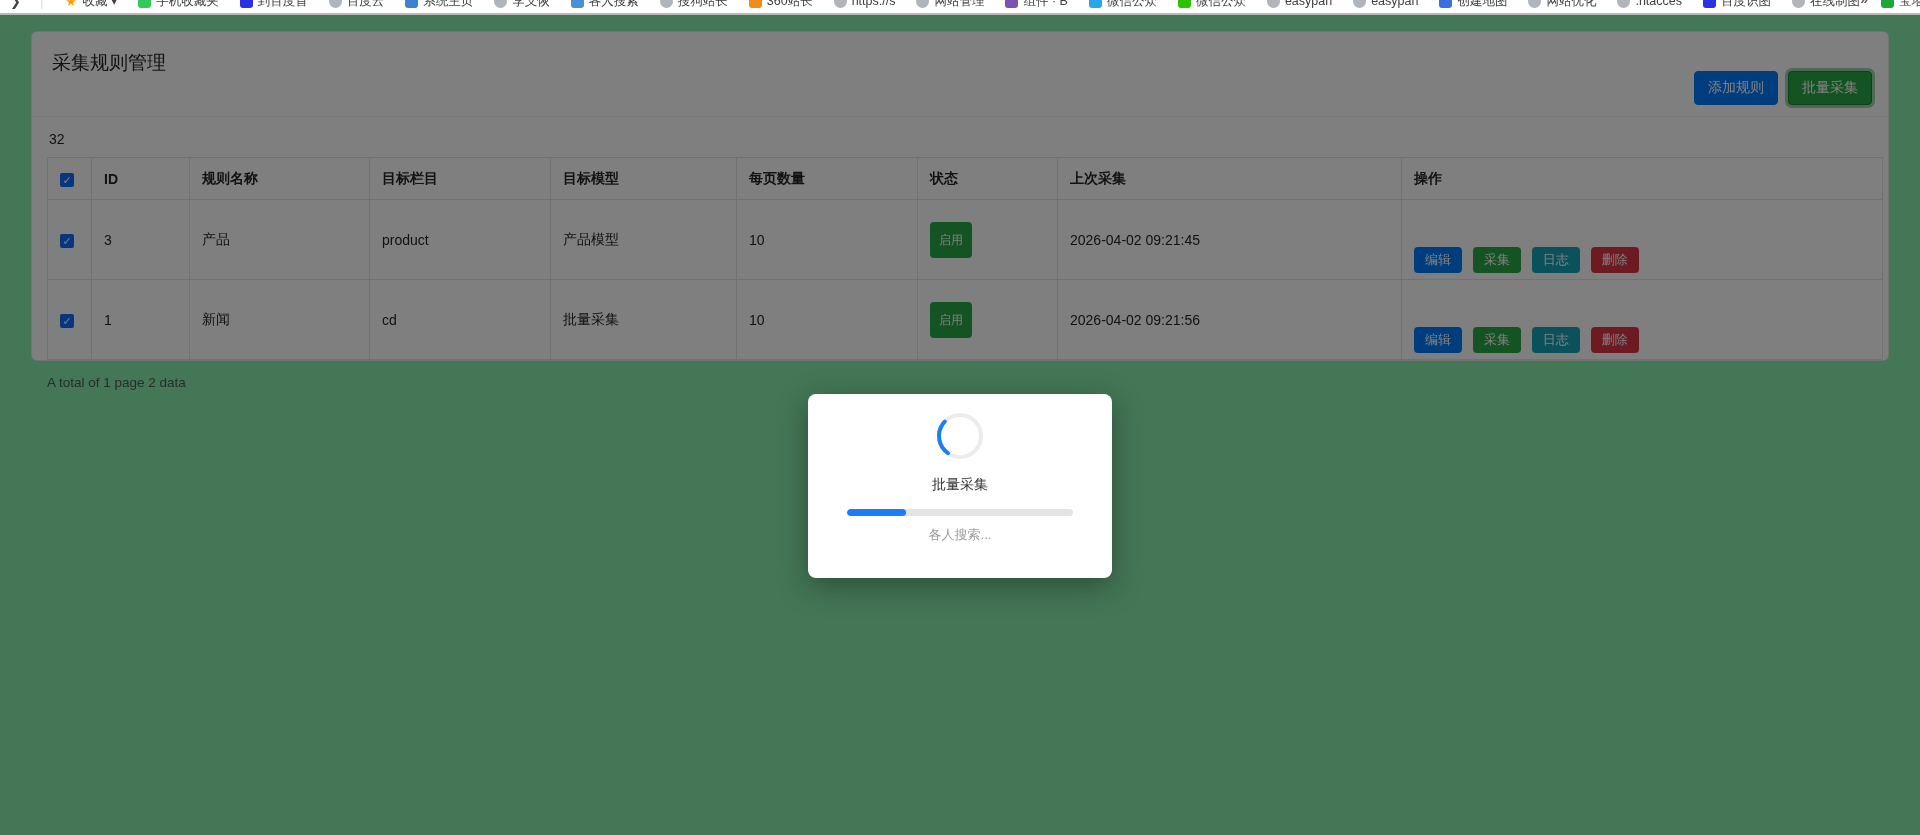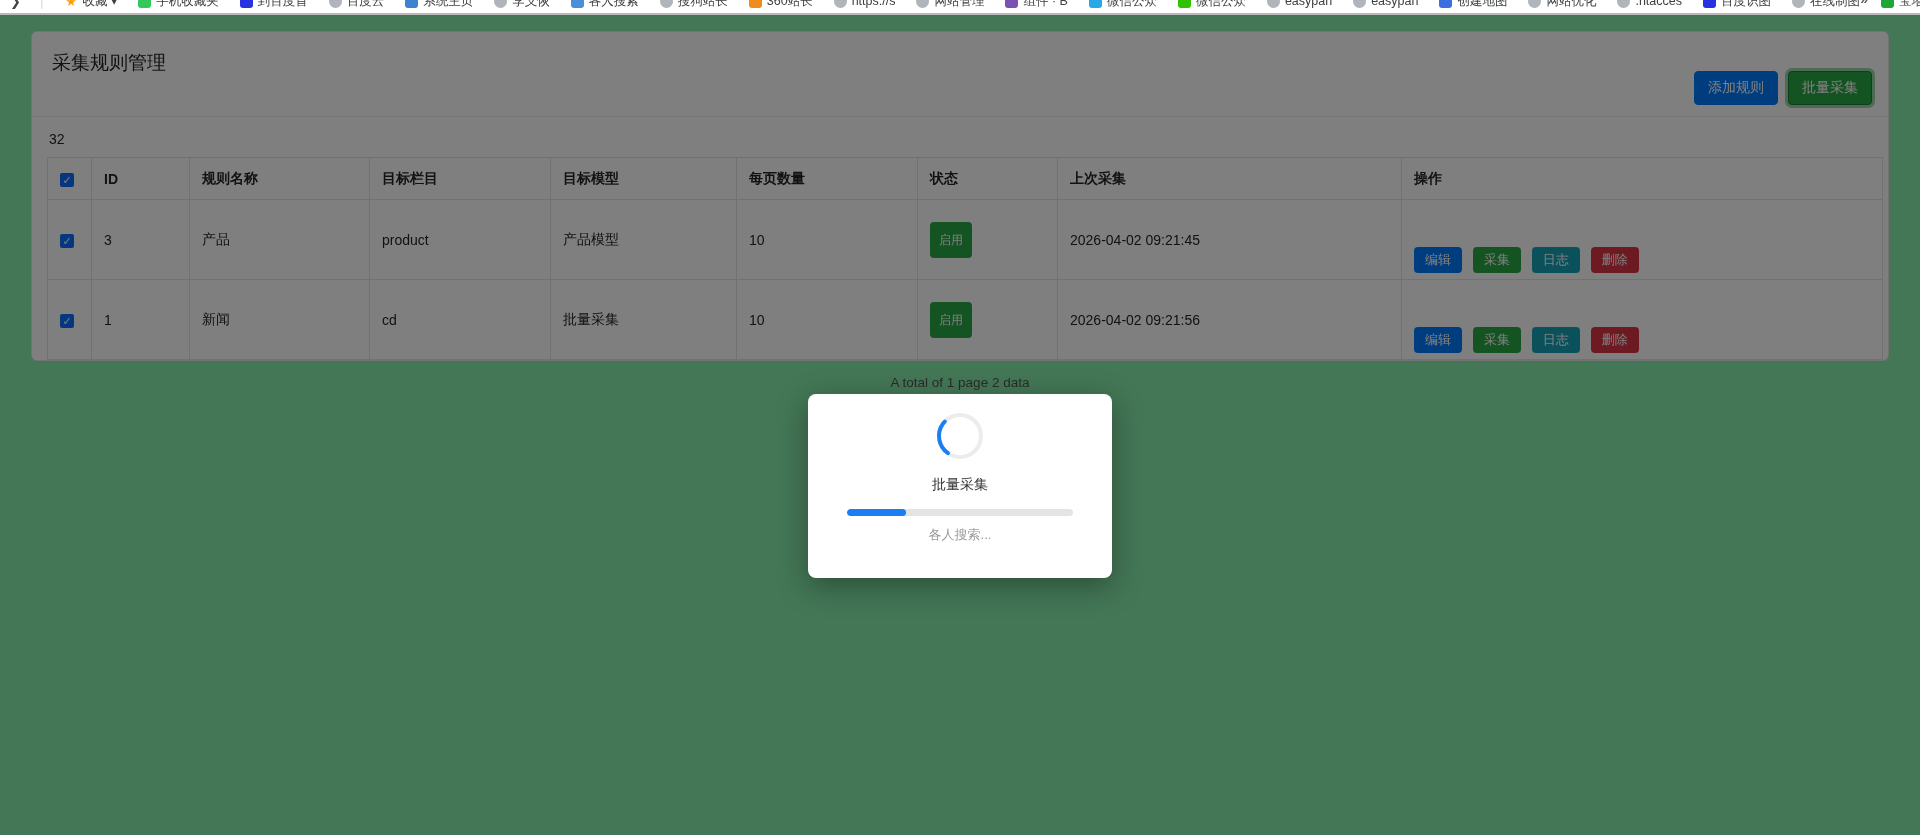--- a/index.html
+++ b/index.html
@@ -79,21 +79,21 @@
   }
   .btn-xs {
     display: inline-block; color: #fff; font-size: 13px; padding: 4px 11px;
     border-radius: 4px; margin-right: 7px; border: none; cursor: pointer; font-family: Liberation Sans, sans-serif;
   }
   .btn-edit { background: #007bff; }
   .btn-collect { background: #28a745; margin-top: 41px; }
   .btn-log { background: #17a2b8; }
   .btn-del { background: #dc3545; }
 
-  .pagination-summary { text-align: center; padding: 15px 0; font-size: 13.5px; color: #555; }
+  .pagination-summary { text-align: left; padding: 15px 0; font-size: 13.5px; color: #555; }
 
   
   .overlay {
     position: absolute; top: 15px; left: 0; right: 0; bottom: 0;
     background: rgba(0,0,0,0.5); z-index: 10;
   }
 
   
   .modal {
     position: absolute; top: 394px; left: 50%; margin-left: -152px;

